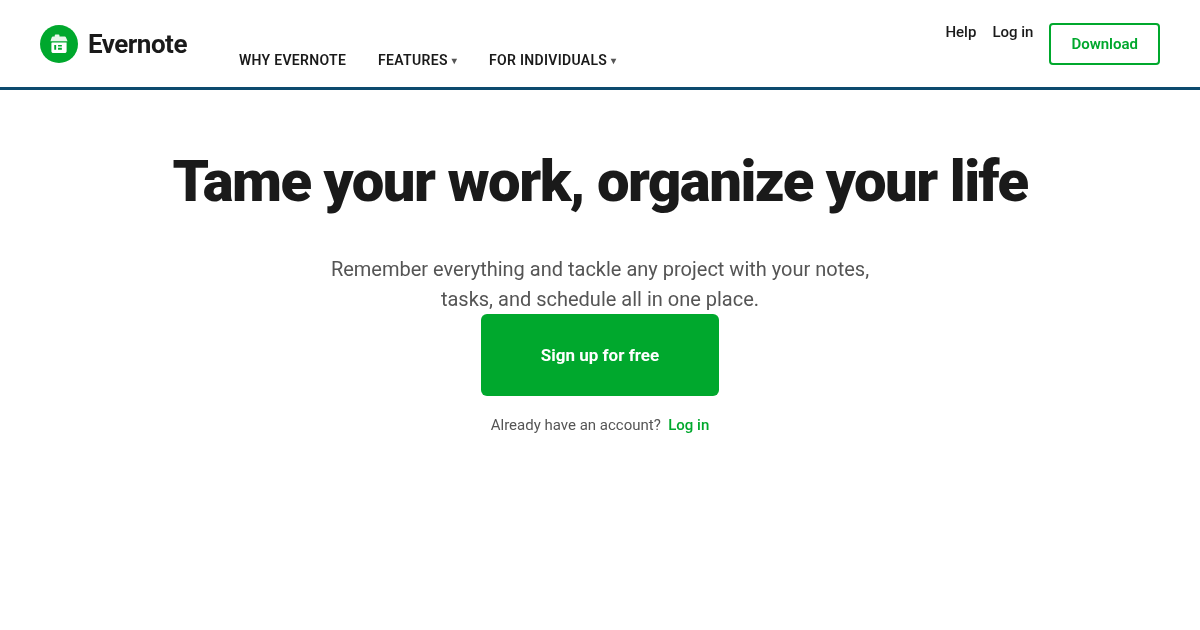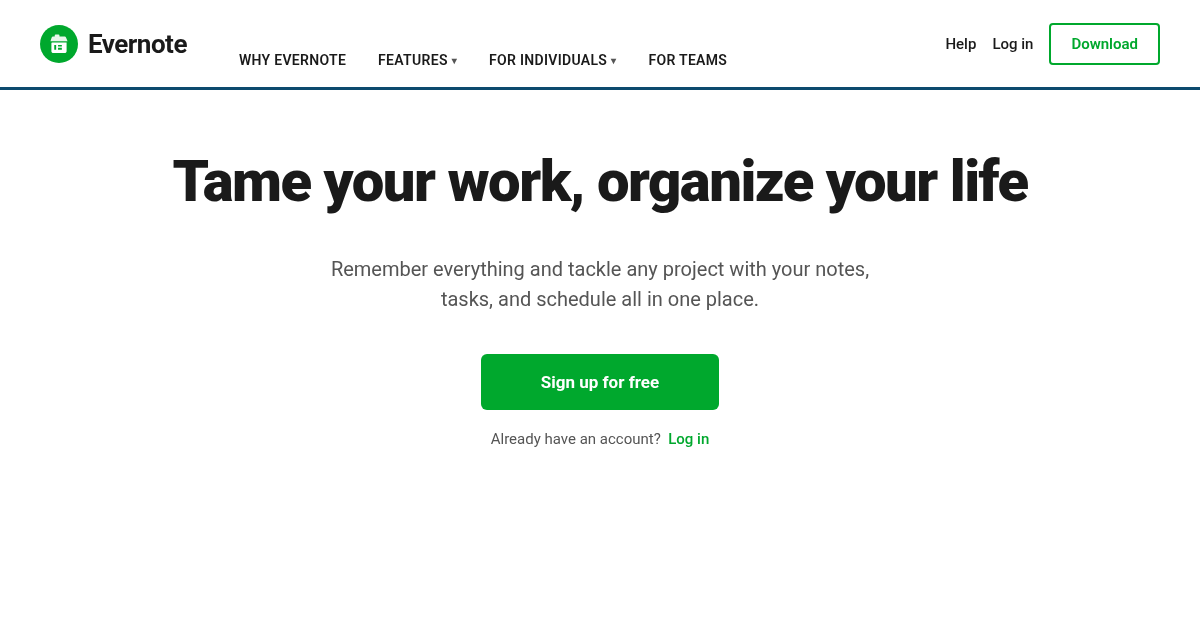--- a/index.html
+++ b/index.html
@@ -68,21 +68,21 @@
       margin-top: 33px;
     }
 
     .chevron {
       font-size: 10px;
       color: #555;
     }
 
     .nav-right {
       display: flex;
-      align-items: center;
+      align-items: flex-start;
       gap: 16px;
     }
 
     .nav-link {
       font-size: 15px;
       font-weight: 500;
       color: #1a1a1a;
       text-decoration: none;
       cursor: pointer;
     }
@@ -116,27 +116,26 @@
       line-height: 1.1;
       letter-spacing: -1.5px;
       margin-bottom: 40px;
       max-width: 900px;
     }
 
     .hero-subtitle {
       font-size: 20px;
       color: #555555;
       line-height: 1.5;
-      margin-bottom: 40px;
       max-width: 580px;
     }
 
     .signup-btn {
       display: inline-block;
-      padding: 18px 60px;
+      padding: 31px 60px;
       background: #00a82d;
       color: #ffffff;
       font-size: 17px;
       font-weight: 700;
       border-radius: 6px;
       text-decoration: none;
       cursor: pointer;
       border: none;
       margin-bottom: 20px;
     }
@@ -178,23 +177,20 @@
     <a class="nav-item" href="#">
       <span>WHY EVERNOTE</span>
     </a>
     <a class="nav-item" href="#">
       <span>FEATURES</span>
       <span class="chevron">▾</span>
     </a>
     <a class="nav-item" href="#">
       <span>FOR INDIVIDUALS</span>
       <span class="chevron">▾</span>
-    </a>
-    <a class="nav-item" href="#">
-      <span>FOR TEAMS</span>
     </a>
   </nav>
 
   <div class="nav-right">
     <a class="nav-link" href="#">Help</a>
     <a class="nav-link" href="#">Log in</a>
     <a class="download-btn" href="#">Download</a>
   </div>
 </header>
 

